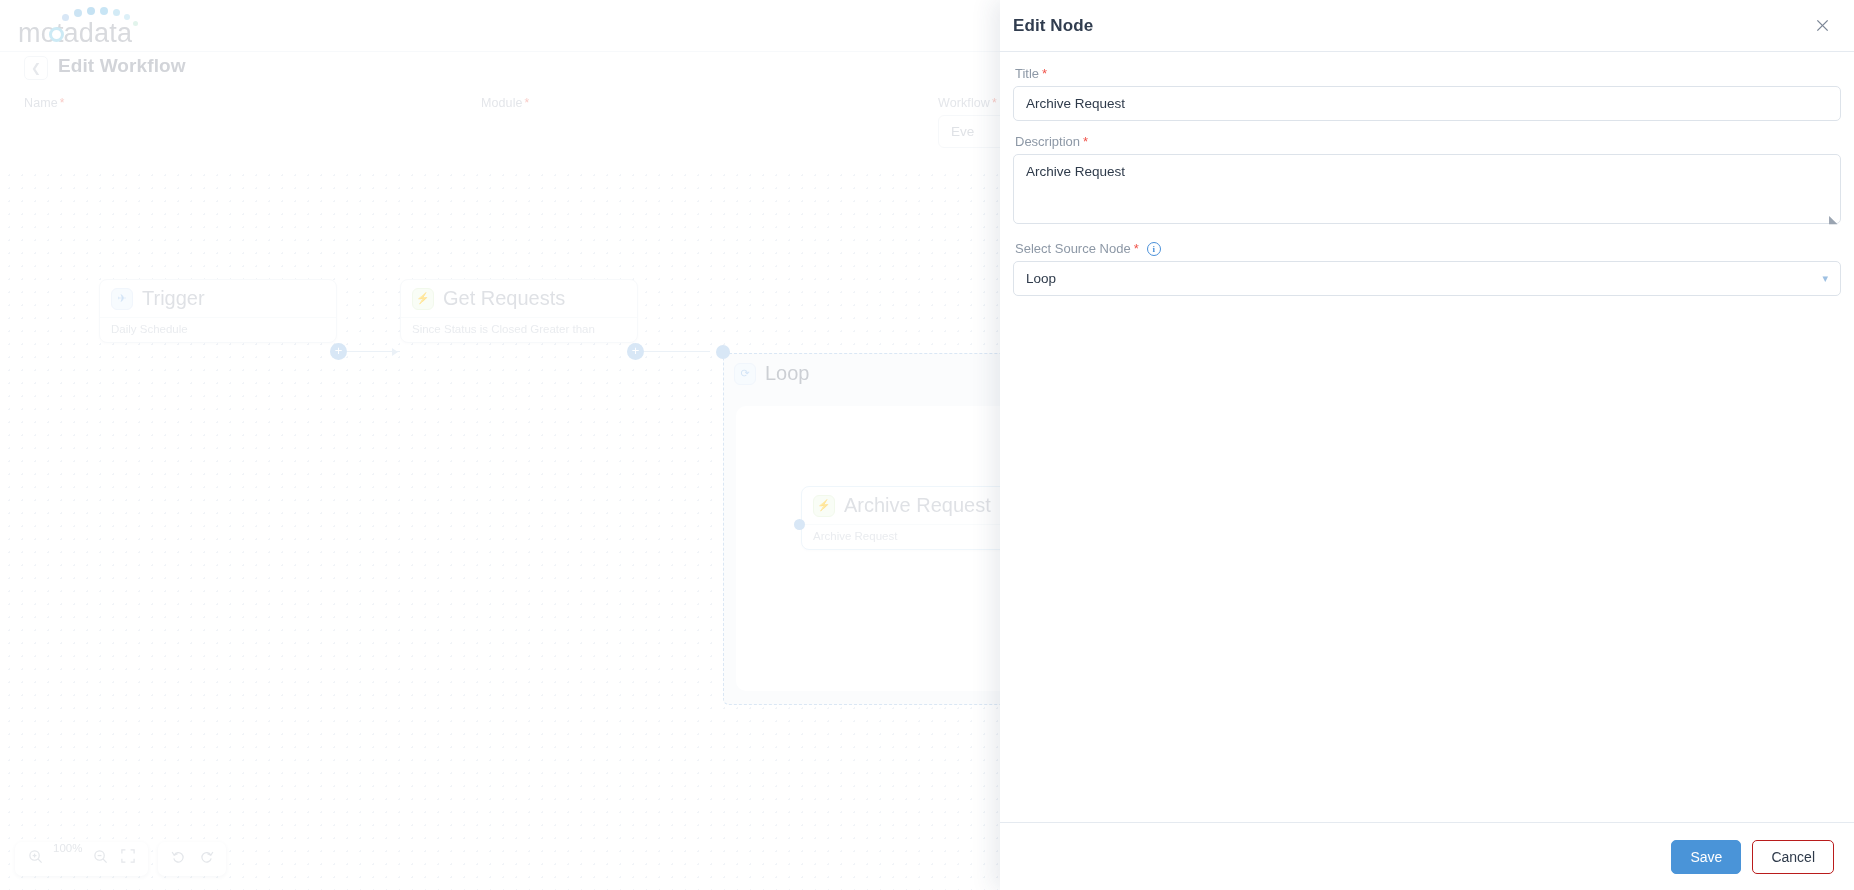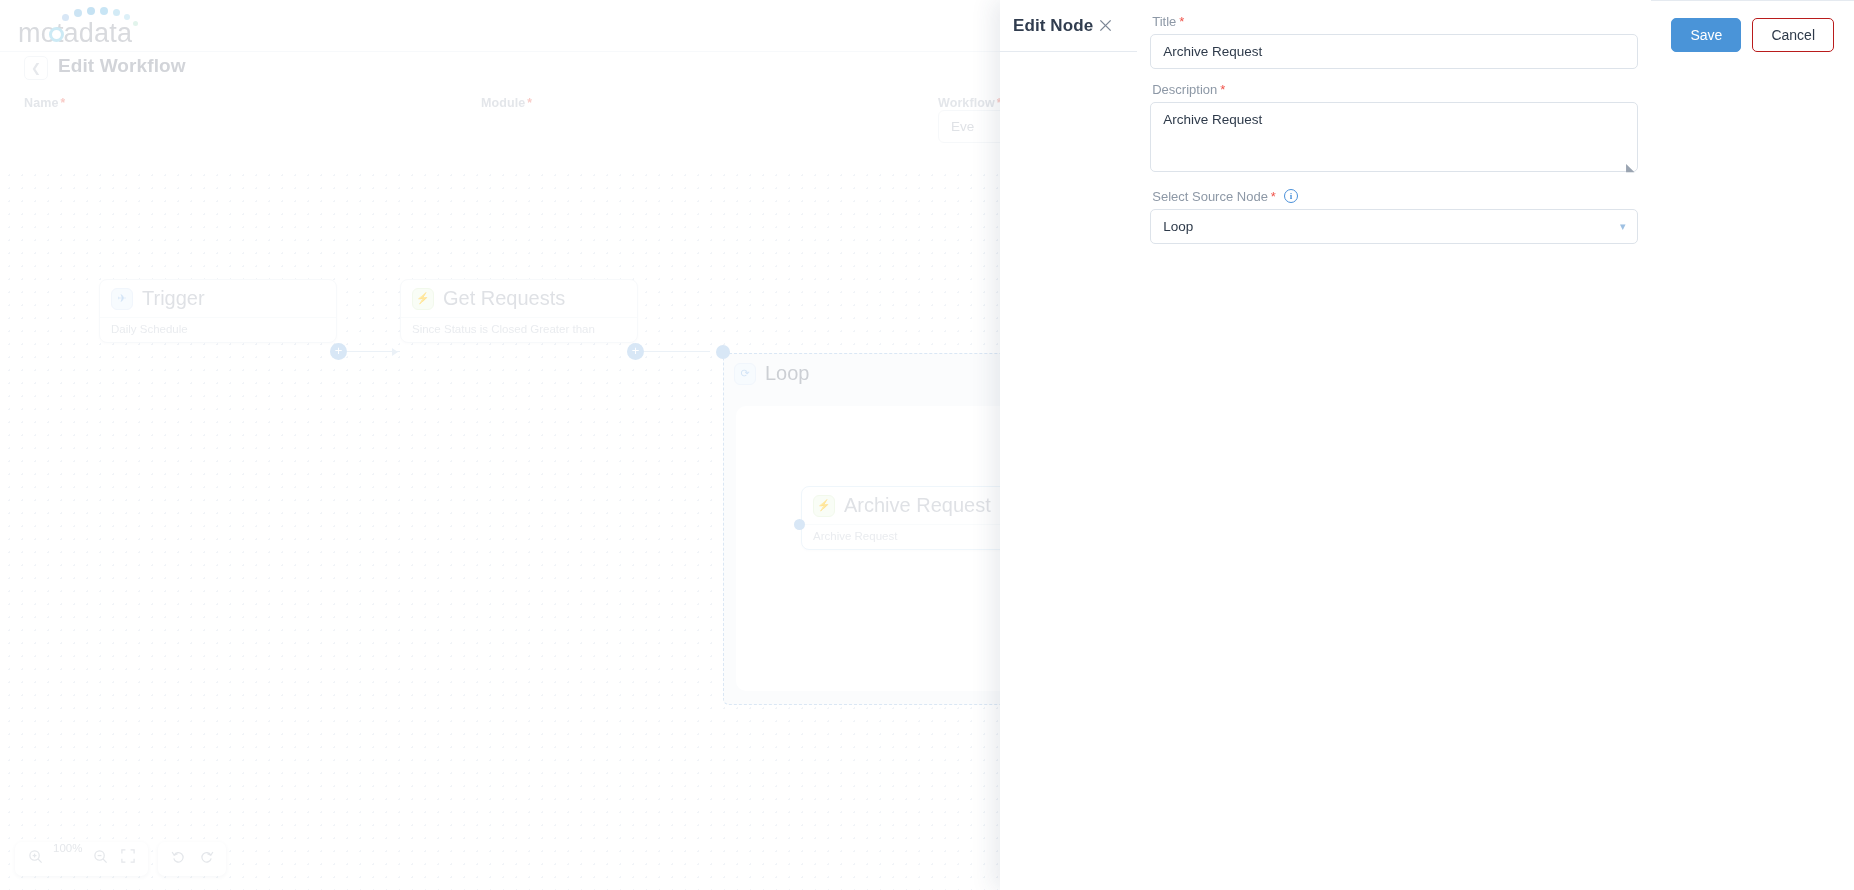--- a/index.html
+++ b/index.html
@@ -65,22 +65,22 @@
   .page-title {
     position: absolute; left: 58px; top: 3px;
     font-size: 19px; color: #9ba1ab; font-weight: 600;
     letter-spacing: .1px;
   }
 
   
   .form-row { position: absolute; left: 0; top: 96px; width: 1060px; height: 60px; }
   .field { position: absolute; }
   .field-label {
-    font-size: 12.5px; color: #c2c7d0; 
-    display: block; letter-spacing: .1px; font-weight: bold;
+    font-size: 12.5px; color: #c2c7d0; margin-bottom: 5px;
+    display: block; letter-spacing: .1px;
   }
   .req { color: #f08c82; font-size: 12px; margin-left: 2px; }
   .field-input {
     height: 33px; border: 1px solid #eceff3; border-radius: 6px;
     background: #fff; display: flex; align-items: center;
     padding: 0 12px; font-size: 13.5px; color: #b9bec7;
     position: relative;
   }
   .chev {
     position: absolute; right: 12px; top: 50%;
@@ -207,21 +207,21 @@
     color: #c3c9d1; font-size: 14px;
   }
   .tb-zoom { font-size: 11.5px; color: #c3c9d1; padding: 0 4px; }
 
   
   #side-panel {
     position: absolute; right: 0; top: 0;
     width: 854px; height: 890px;
     background: #fff;
     box-shadow: -7px 0 22px rgba(40,60,90,.10);
-    display: flex; flex-direction: row;
+    display: flex; flex-direction: column;
   }
   .panel-head {
     position: relative; height: 52px;
     display: flex; align-items: center;
     padding: 0 20px 0 13px;
     border-bottom: 1px solid #e5eaf0;
   }
   .panel-title {
     font-size: 17px; color: #313d4f; font-weight: 700;
     letter-spacing: .1px;
@@ -230,21 +230,21 @@
     margin-left: auto; color: #7b8695;
     font-size: 19px; line-height: 1;
     width: 24px; height: 24px;
     display: flex; align-items: center; justify-content: center;
   }
   .panel-body {
     flex: 1; padding: 14px 13px 0 13px; overflow: hidden;
   }
   .p-label {
     font-size: 13px; color: #8d98a6; margin: 0 0 5px 2px;
-    display: flex; align-items: flex-start;
+    display: flex; align-items: center;
   }
   .p-req { color: #f0534a; margin-left: 3px; font-size: 13px; }
   .info-ico {
     display: inline-flex; align-items: center; justify-content: center;
     width: 14px; height: 14px; border-radius: 50%;
     border: 1px solid #4a90d9; color: #4a90d9;
     font-size: 9px; margin-left: 8px; font-weight: 600;
     font-family: "Liberation Serif", serif;
   }
   .p-input {

